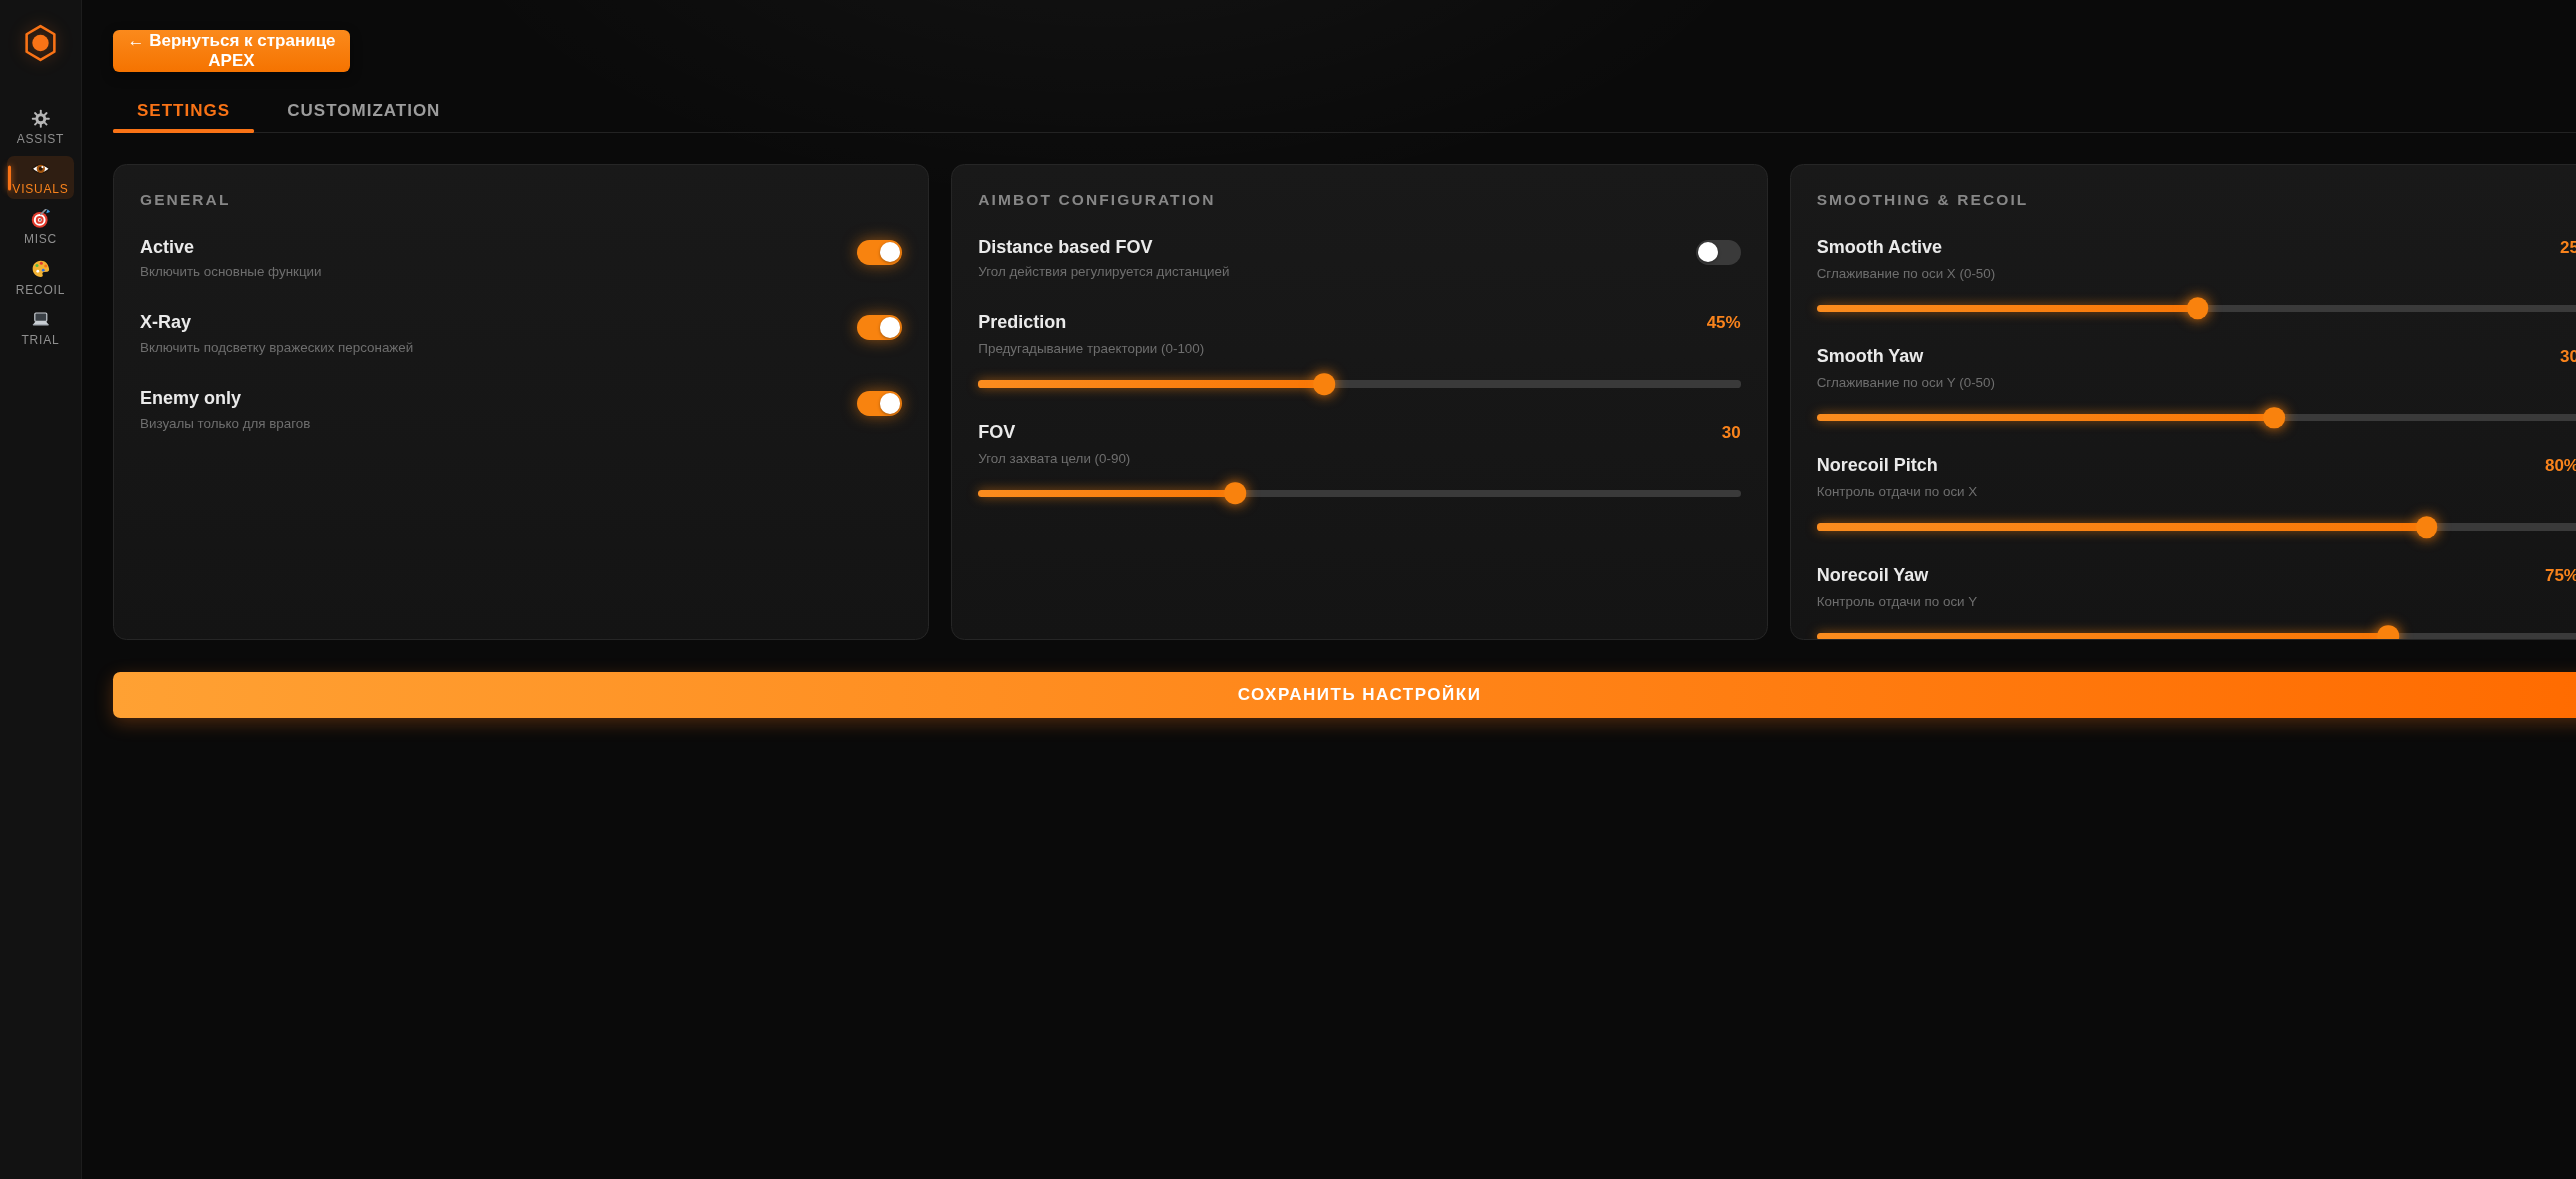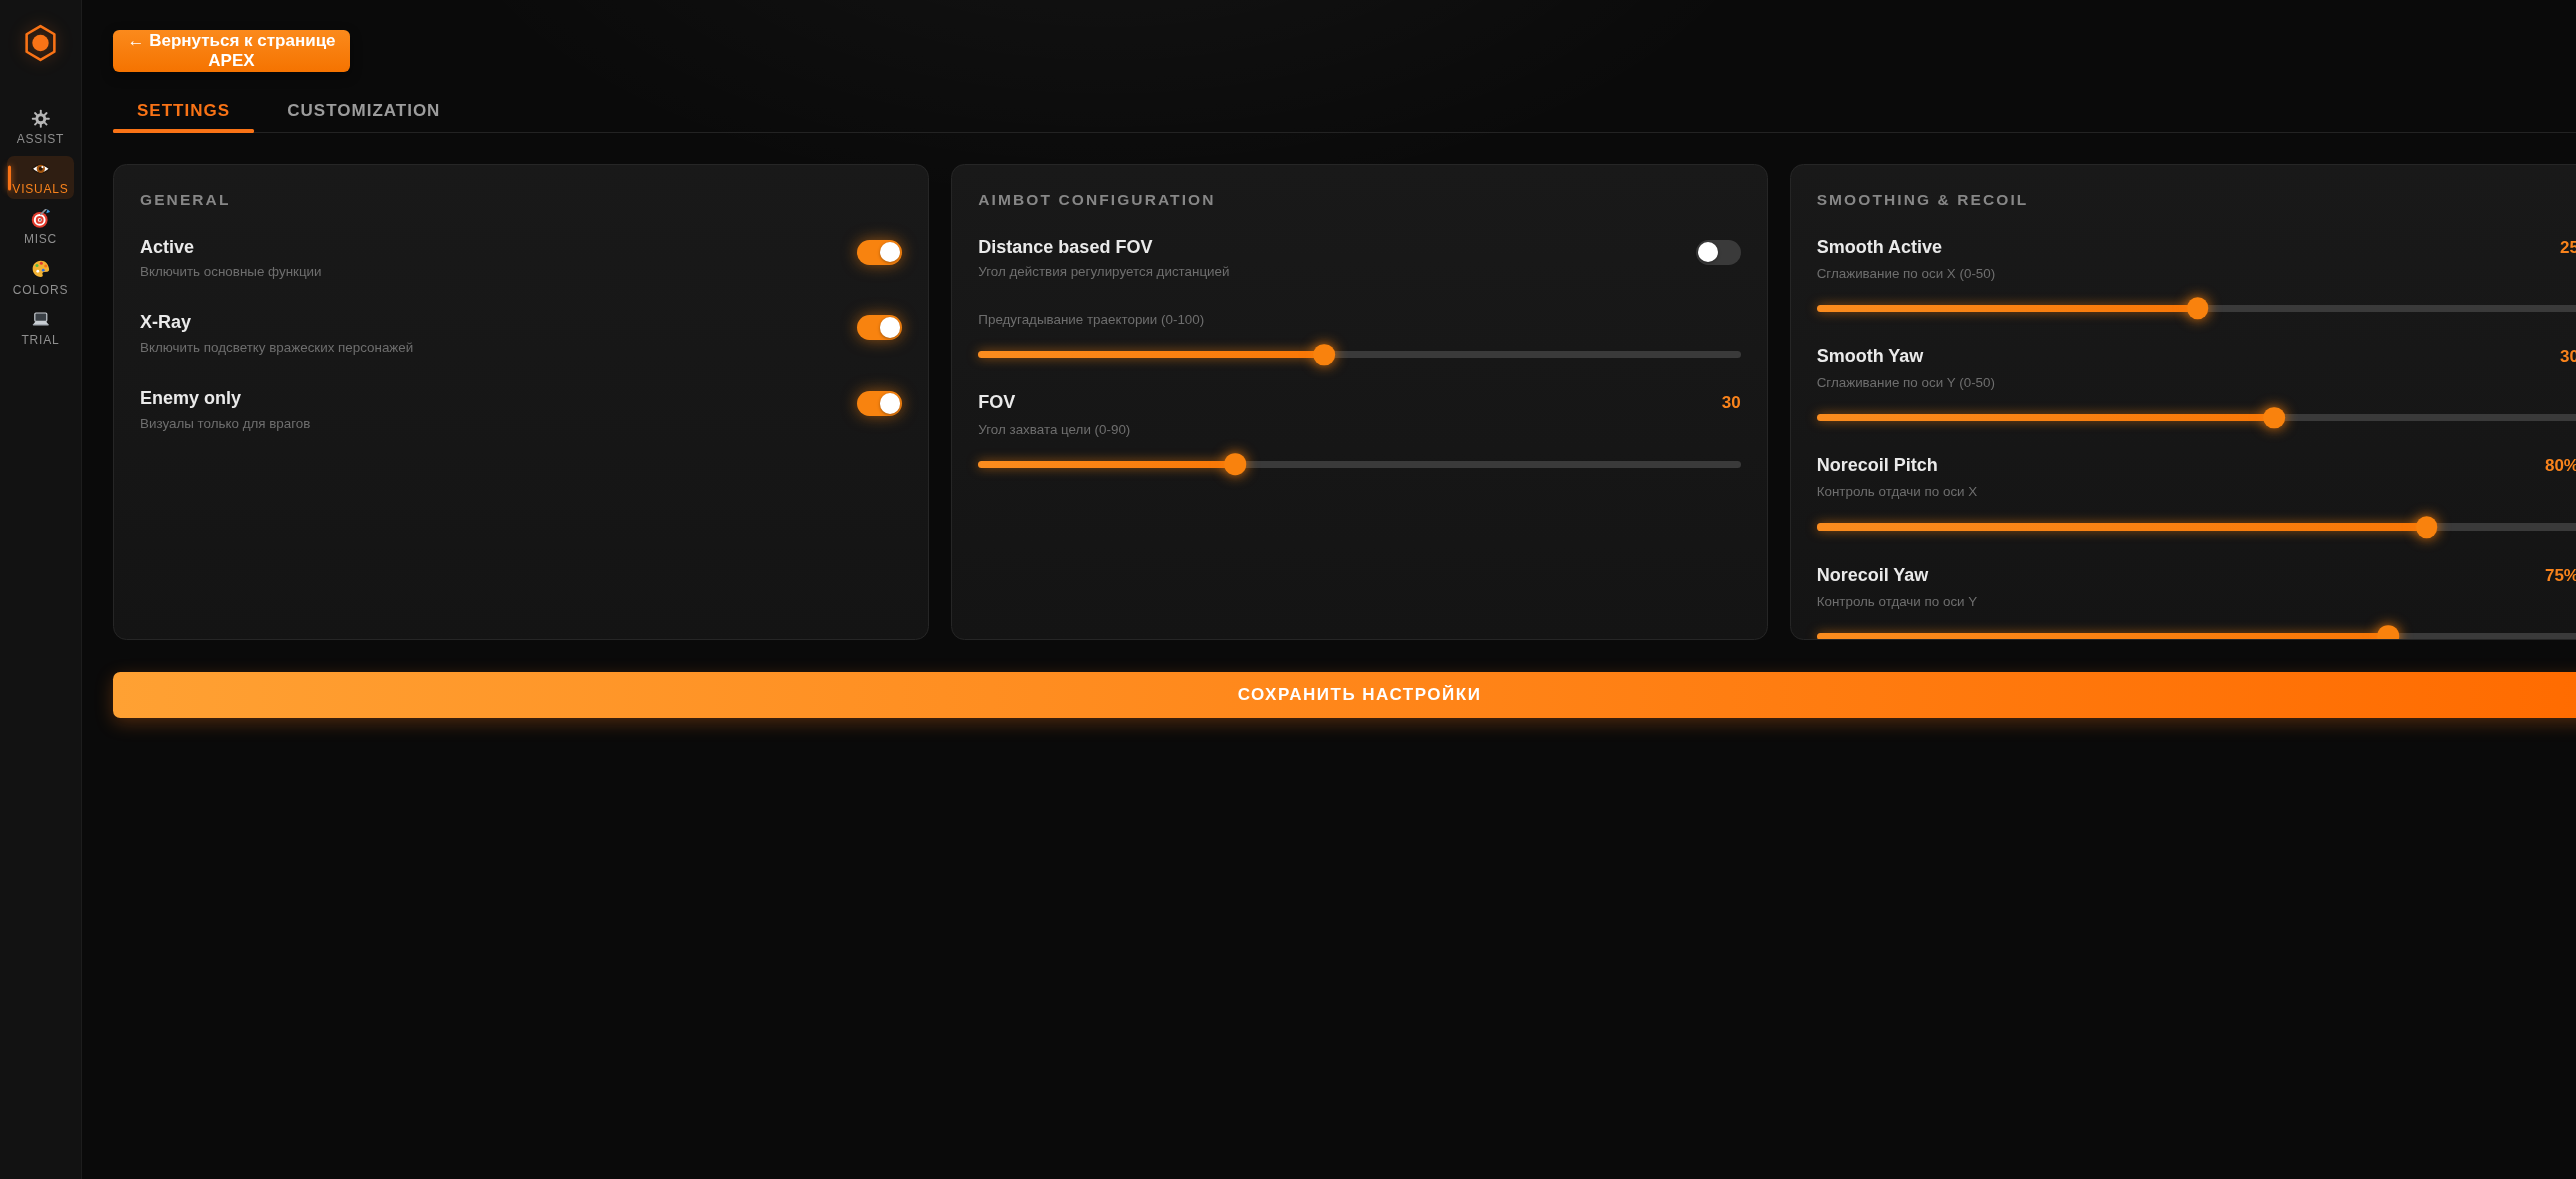--- a/index.html
+++ b/index.html
@@ -148,21 +148,21 @@
         <span class="nav-icon">
           <svg viewBox="0 0 36 36">
             <path d="M18 3 C 9.2 3 3 9.8 3 18 C 3 26.4 9.5 33 18 33 C 21.2 33 22.4 30.8 21.3 28.6 C 20.1 26.2 21.3 24.1 24.3 23.7 L 30.2 23.2 C 32.6 22.8 33.6 20.8 33.2 18 C 32 9.4 26.8 3 18 3 Z" fill="#f2b233"></path>
             <circle cx="11" cy="12" r="2.8" fill="#57b94a"></circle>
             <circle cx="19" cy="7.8" r="2.8" fill="#e23c2e"></circle>
             <circle cx="27" cy="13" r="2.8" fill="#f97316"></circle>
             <circle cx="22.5" cy="20.5" r="2.6" fill="#2f6fe4"></circle>
             <circle cx="12.5" cy="22.5" r="2.6" fill="#ffffff"></circle>
           </svg>
         </span>
-        <span class="nav-label">COLORS</span>
+        <span class="nav-label">RECOIL</span>
       </div>
       <div class="nav-item">
         <span class="nav-icon">
           <svg viewBox="0 0 36 36">
             <rect x="7" y="5.5" width="22" height="15.5" rx="2" fill="#3a4046" stroke="#c9ced3" stroke-width="2.2"></rect>
             <path d="M4.5 25.5 L31.5 25.5 L28.5 22 L7.5 22 Z" fill="#c9ced3"></path>
             <rect x="3.2" y="25.5" width="29.6" height="2.8" rx="1.4" fill="#a8aeb5"></rect>
           </svg>
         </span>
         <span class="nav-label">TRIAL</span>
@@ -212,20 +212,24 @@
         <div class="row-toggle">
           <div class="row-info">
             <div class="setting-label">Distance based FOV</div>
             <div class="setting-desc">Угол действия регулируется дистанцией</div>
           </div>
           <div class="toggle off">
             <span class="knob"></span>
           </div>
         </div>
         <div class="row-slider">
+          <div class="slider-head">
+            <span class="setting-label">Prediction</span>
+            <span class="slider-value">45%</span>
+          </div>
           <div class="slider-desc">Предугадывание траектории (0-100)</div>
           <div class="track">
             <div class="fill" style="width:45.4%"></div>
             <div class="thumb" style="left:45.4%"></div>
           </div>
         </div>
         <div class="row-slider">
           <div class="slider-head">
             <span class="setting-label">FOV</span>
             <span class="slider-value">30</span>

